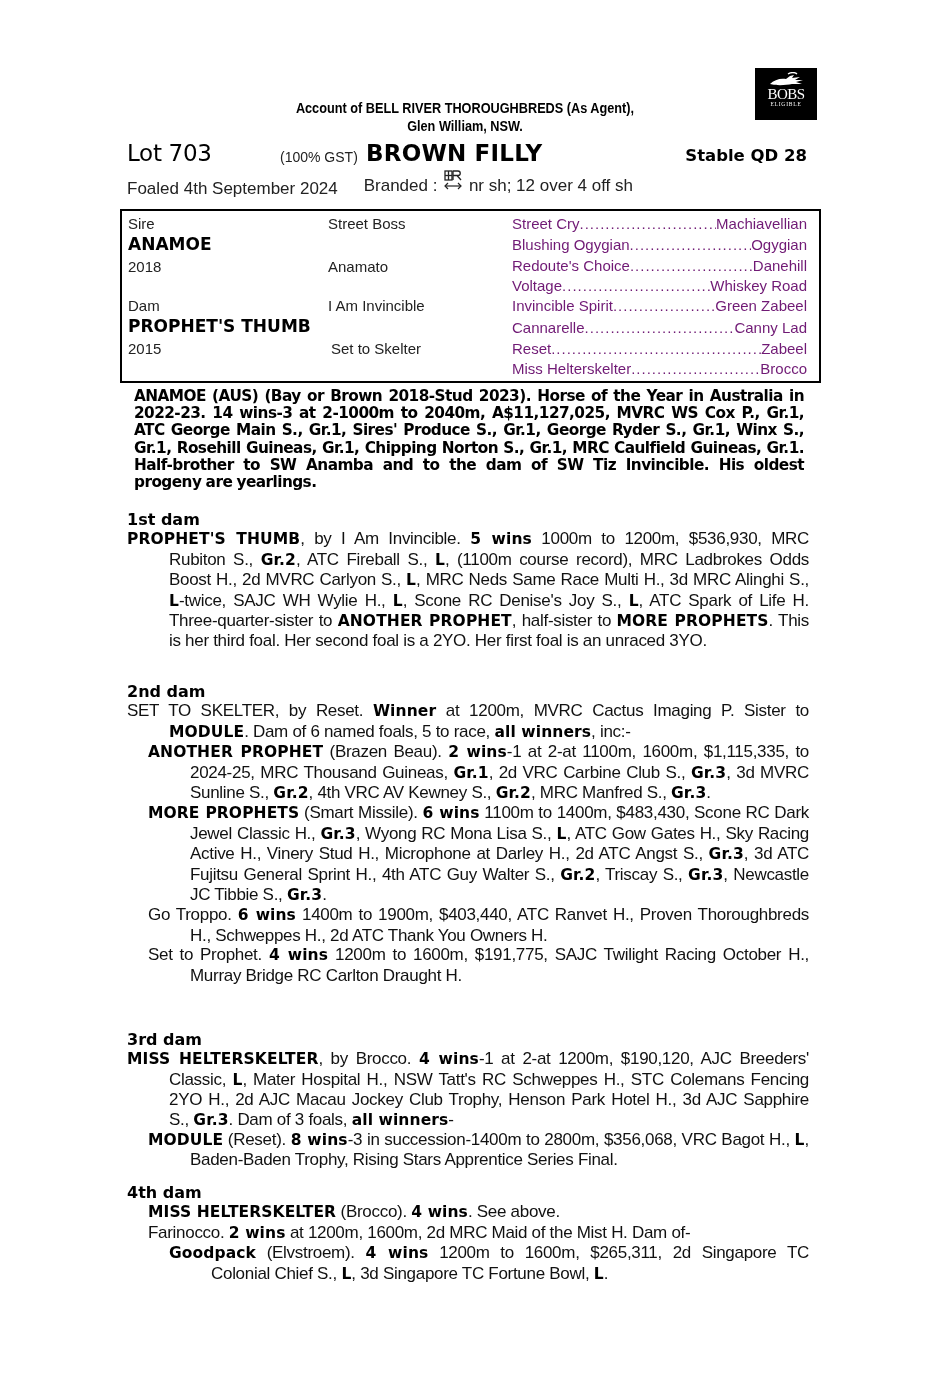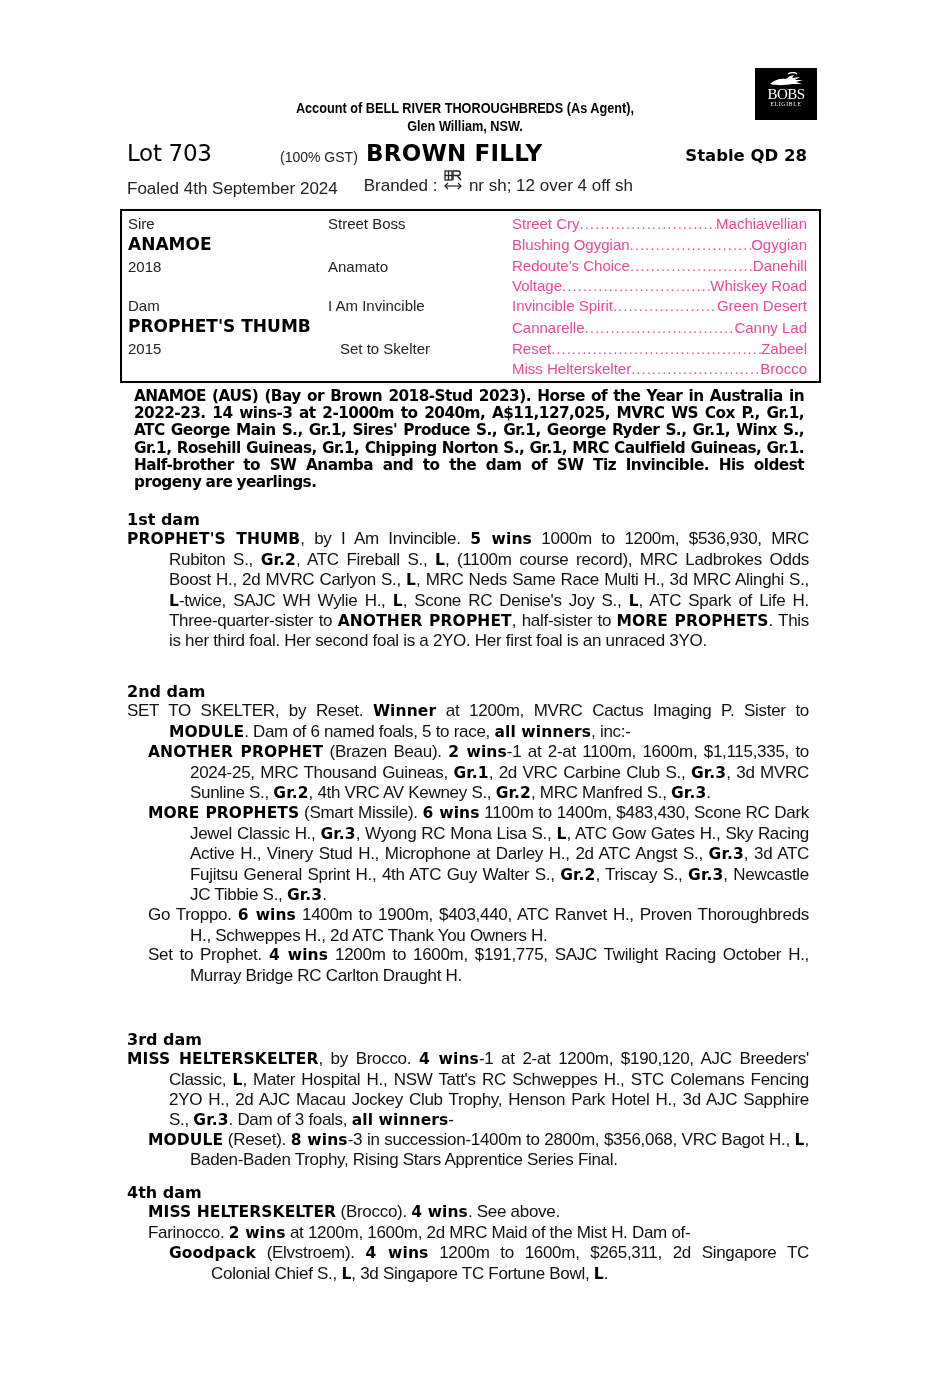--- a/index.html
+++ b/index.html
@@ -21,21 +21,21 @@
   .lot-title { position: absolute; left: 239px; top: 0; font-family: "DejaVu Sans", sans-serif; font-weight: bold; font-size: 23px; letter-spacing: 0.2px; }
   .stable { position: absolute; right: 0; top: 6px; font-family: "DejaVu Sans", sans-serif; font-weight: bold; font-size: 16.5px; }
 
   .foaled { position: absolute; left: 127px; top: 179px; font-size: 17px; color: #222; }
   .branded { position: absolute; right: 131px; top: 170px; font-size: 17px; color: #222; white-space: nowrap; }
   .branded .brand-mark { display: inline-block; width: 20px; height: 24px; vertical-align: -3px; margin: 0 1px; }
 
   .ped { position: absolute; left: 120px; top: 209px; width: 697px; height: 170px; border: 2px solid #000; }
   .ped .cell { position: absolute; font-size: 15px; color: #222; white-space: nowrap; line-height: 18px; }
   .ped .big { font-family: "DejaVu Sans", sans-serif; font-weight: bold; font-size: 17px; color: #000; }
-  .ped .g3 { left: 390px; width: 295px; display: flex; font-size: 15px; color: #ec4899; line-height: 18px; position: absolute; }
+  .ped .g3 { left: 390px; width: 295px; display: flex; font-size: 15px; color: #701a75; line-height: 18px; position: absolute; }
   .ped .g3 .n { white-space: nowrap; }
   .ped .g3 .dots { flex: 1; overflow: hidden; white-space: nowrap; letter-spacing: 1px; }
   .ped .g3 .s { white-space: nowrap; }
 
   .sire-para { position: absolute; left: 134px; top: 388px; width: 670px; font-family: "DejaVu Sans", sans-serif; font-weight: bold; font-size: 15.3px; line-height: 17.2px; text-align: justify; letter-spacing: -0.55px; word-spacing: -0.5px; }
 
   .section { position: absolute; left: 127px; width: 682px; font-size: 17px; line-height: 19.4px; color: #111; }
   .section .hd { font-family: "DejaVu Sans", sans-serif; font-weight: bold; font-size: 16px; color: #000; }
   .section p { margin: 0; text-align: justify; letter-spacing: -0.3px; }
   .section b { font-family: "DejaVu Sans", sans-serif; font-weight: bold; font-size: 15.5px; letter-spacing: 0.1px; color: #000; }
@@ -85,21 +85,21 @@
     <div class="cell" style="left:6px;top:4px">Sire</div>
     <div class="cell big" style="left:6px;top:24px">ANAMOE</div>
     <div class="cell" style="left:6px;top:47px">2018</div>
     <div class="cell" style="left:206px;top:4px">Street Boss</div>
     <div class="cell" style="left:206px;top:47px">Anamato</div>
 
     <div class="cell" style="left:6px;top:86px">Dam</div>
     <div class="cell big" style="left:6px;top:106px">PROPHET'S THUMB</div>
     <div class="cell" style="left:6px;top:129px">2015</div>
     <div class="cell" style="left:206px;top:86px">I Am Invincible</div>
-    <div class="cell" style="left:218px;top:129px">Set to Skelter</div>
+    <div class="cell" style="left:209px;top:129px">Set to Skelter</div>
 
     <div class="g3" style="top:4px">
         <span class="n">Street Cry</span>
         <span class="dots">........................................................................</span>
         <span class="s">Machiavellian</span>
       </div>
     <div class="g3" style="top:25px">
         <span class="n">Blushing Ogygian</span>
         <span class="dots">........................................................................</span>
         <span class="s">Ogygian</span>
@@ -110,21 +110,21 @@
         <span class="s">Danehill</span>
       </div>
     <div class="g3" style="top:66px">
         <span class="n">Voltage</span>
         <span class="dots">........................................................................</span>
         <span class="s">Whiskey Road</span>
       </div>
     <div class="g3" style="top:86px">
         <span class="n">Invincible Spirit</span>
         <span class="dots">........................................................................</span>
-        <span class="s">Green Desert</span>
+        <span class="s">Green Zabeel</span>
       </div>
     <div class="g3" style="top:108px">
         <span class="n">Cannarelle</span>
         <span class="dots">........................................................................</span>
         <span class="s">Canny Lad</span>
       </div>
     <div class="g3" style="top:129px">
         <span class="n">Reset</span>
         <span class="dots">........................................................................</span>
         <span class="s">Zabeel</span>

